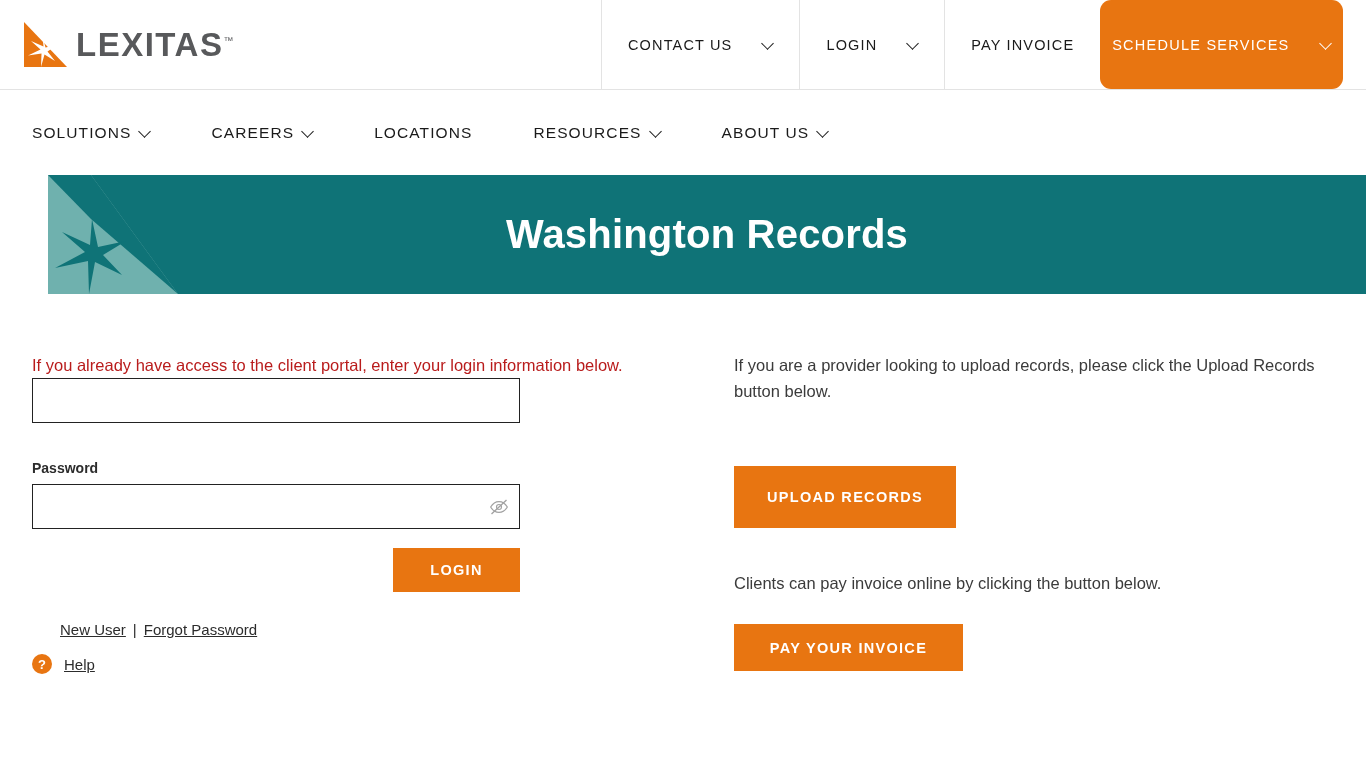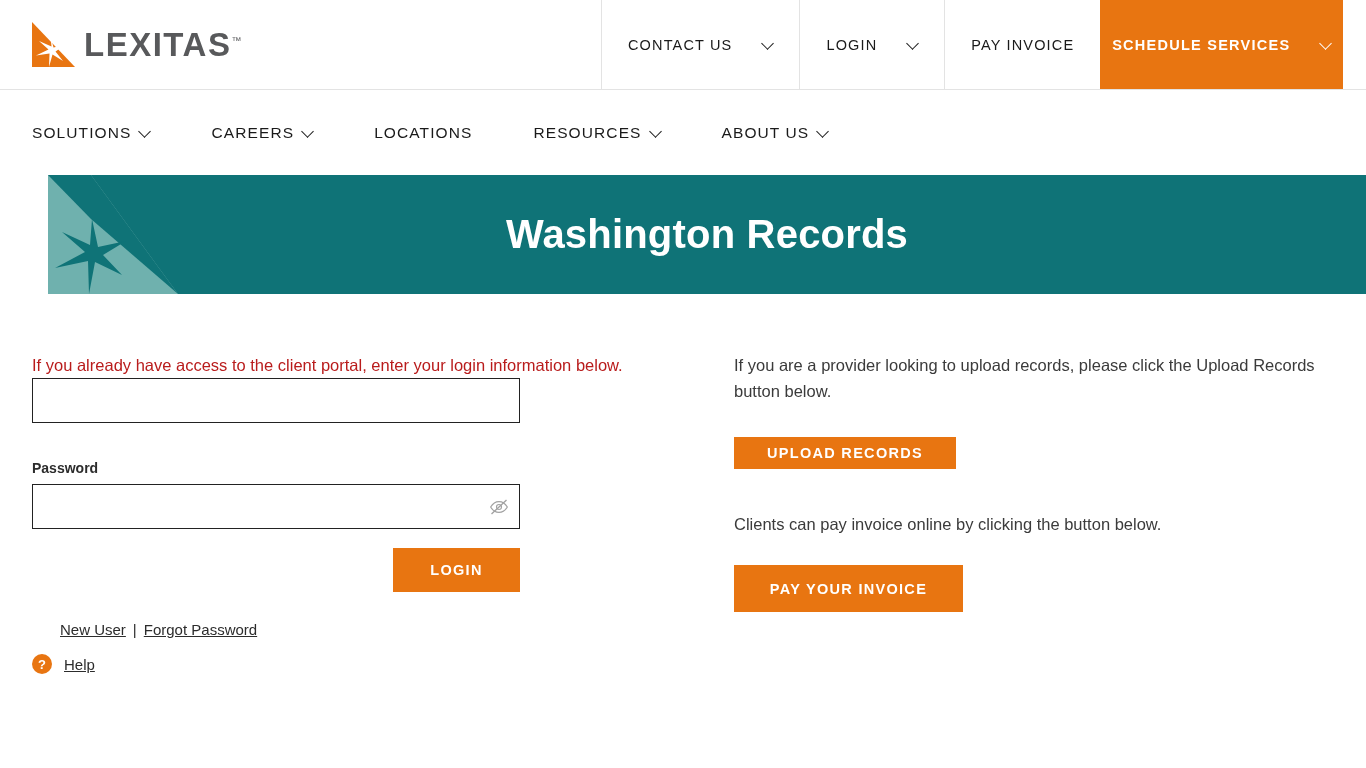--- a/index.html
+++ b/index.html
@@ -19,21 +19,21 @@
     background: #ffffff;
     border-bottom: 1px solid #e3e3e3;
     display: flex;
     align-items: stretch;
   }
 
   .logo-zone {
     width: 601px;
     display: flex;
     align-items: center;
-    padding-left: 30px;
+    padding-left: 22px;
   }
 
   .logo-wrap {
     display: flex;
     align-items: center;
     gap: 7px;
   }
 
   .logo-mark {
     width: 47px;
@@ -78,24 +78,25 @@
     font-weight: 500;
     white-space: nowrap;
     cursor: pointer;
     background: #ffffff;
     gap: 22px;
   }
 
   .top-nav-item.cta {
     background: #e87511;
     color: #ffffff;
-    font-weight: bold;
+    font-weight: normal;
     border-left: none;
     padding: 0 12px;
     letter-spacing: 1.25px;
+    border-radius: 11px;
   }
 
   .chev {
     display: inline-block;
     margin-left: 9px;
     width: 10px;
     height: 10px;
     position: relative;
     top: -1px;
   }
@@ -239,21 +240,21 @@
     font-weight: bold;
     font-size: 14.5px;
     letter-spacing: 1.3px;
     cursor: pointer;
     display: inline-flex;
     align-items: center;
     justify-content: center;
   }
 
   .btn-login { width: 127px; height: 44px; }
-  .btn-upload { width: 222px; height: 32px; margin-top: 33px; }
+  .btn-upload { width: 222px; height: 62px; margin-top: 62px; }
   .btn-pay { width: 229px; height: 47px; margin-top: 28px; }
 
   .links-row {
     margin-top: 29px;
     font-size: 15px;
     color: #2c2c2c;
     display: flex;
     align-items: center;
     gap: 7px;
     margin-left: 28px;

